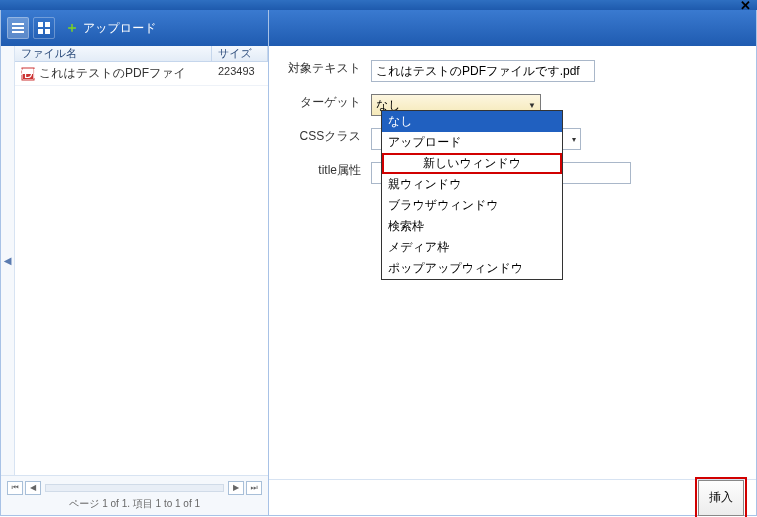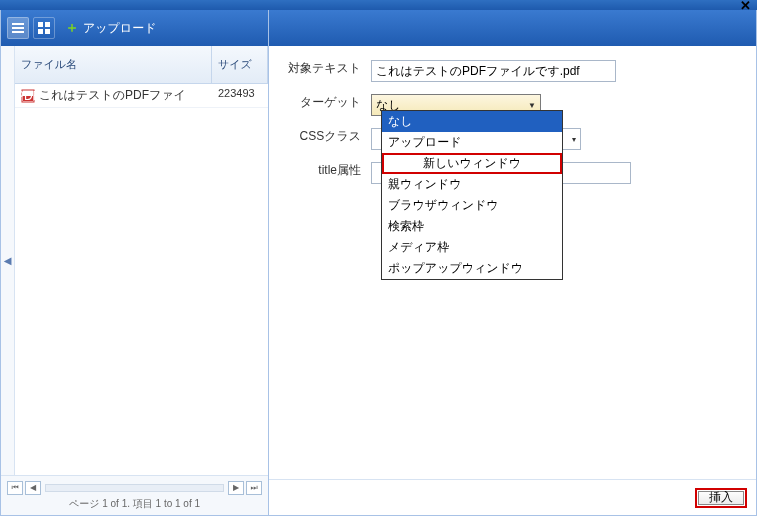--- a/index.html
+++ b/index.html
@@ -15,53 +15,53 @@
 .tb-btn { width: 22px; height: 22px; border: 1px solid rgba(255,255,255,0.3); border-radius: 2px; display: flex; align-items: center; justify-content: center; cursor: pointer; }
 .tb-btn.active { background: rgba(255,255,255,0.25); }
 .tb-btn svg { display: block; }
 .upload-btn { display: flex; align-items: center; gap: 4px; color: #fff; cursor: pointer; padding: 2px 6px; }
 .upload-plus { color: #7ED321; font-weight: bold; font-size: 14px; }
 
 .gridwrap { flex: 1; display: flex; background: #fff; }
 .collapse-bar { width: 14px; background: #f5f8fc; border-right: 1px solid #d7e3f2; display: flex; align-items: center; justify-content: center; cursor: pointer; color: #5a7bb0; font-size: 10px; }
 .grid { flex: 1; display: flex; flex-direction: column; }
 .grid-head { display: flex; background: linear-gradient(#f4f8fd,#e3ecf7); border-bottom: 1px solid #c5d6ec; }
-.gh-cell { padding: 11px 6px; border-right: 1px solid #c5d6ec; color: #2a4a7a; font-size: 11px; }
+.gh-cell { padding: 0 6px; border-right: 1px solid #c5d6ec; color: #2a4a7a; font-size: 11px; }
 .gh-name { flex: 1; }
 .gh-size { width: 56px; }
 .grid-body { flex: 1; overflow: hidden; }
 .grid-row { display: flex; border-bottom: 1px solid #eef2f8; }
 .gr-cell { padding: 3px 6px; font-size: 11px; color: #333; overflow: hidden; white-space: nowrap; text-overflow: clip; }
 .gr-name { flex: 1; display: flex; align-items: center; gap: 4px; }
 .gr-size { width: 56px; }
 .pdf-icon { width: 14px; height: 14px; flex-shrink: 0; }
 
 .pager { height: 40px; border-top: 1px solid #d7e3f2; background: #f5f8fc; display: flex; flex-direction: column; align-items: center; justify-content: center; gap: 2px; padding: 2px 6px; }
 .pager-nav { display: flex; align-items: center; gap: 2px; width: 100%; }
 .pg-btn { width: 16px; height: 14px; border: 1px solid #a8bfd8; background: #fff; font-size: 8px; color: #666; display: flex; align-items: center; justify-content: center; cursor: pointer; }
 .pg-spacer { flex: 1; height: 8px; background: #e8eef6; border: 1px solid #d0dbe8; margin: 0 2px; }
 .pager-text { font-size: 10px; color: #666; }
 
 .rightpane { flex: 1; display: flex; flex-direction: column; }
 .right-top { height: 36px; background: linear-gradient(#3a7ad0,#1f5bb0); }
 .form-area { flex: 1; padding: 14px 18px; position: relative; }
 .form-row { display: flex; align-items: flex-start; margin-bottom: 12px; }
 .form-label { width: 84px; text-align: right; padding-right: 10px; color: #333; font-size: 12px; }
-.form-input { width: 245px; height: 22px; border: 1px solid #a9b7c9; padding: 0 4px; font-size: 12px; }
+.form-input { width: 224px; height: 22px; border: 1px solid #a9b7c9; padding: 0 4px; font-size: 12px; }
 .form-combo { width: 170px; height: 22px; border: 1px solid #7a7a7a; background: linear-gradient(#fdf6e0,#f5e9b8); display: flex; align-items: center; justify-content: space-between; padding: 0 4px; cursor: pointer; }
 .combo-arrow { font-size: 8px; color: #333; }
 .form-combo-plain { width: 210px; height: 22px; border: 1px solid #a9b7c9; background: #fff; display: flex; align-items: center; justify-content: flex-end; padding: 0 4px; cursor: pointer; }
 
 .dropdown { position: absolute; left: 112px; top: 64px; width: 182px; background: #fff; border: 1px solid #333; z-index: 10; }
 .dd-item { padding: 2px 6px; font-size: 12px; cursor: pointer; }
 .dd-item.selected { background: #2060c0; color: #fff; }
 .dd-item.highlighted { outline: 2px solid #d10000; outline-offset: -2px; padding-left: 41px; }
 
 .footer { height: 36px; border-top: 1px solid #d7e3f2; display: flex; justify-content: flex-end; align-items: center; gap: 8px; padding: 0 12px; }
-.btn { height: 14px; padding: 0 10px; border: 1px solid #888; background: linear-gradient(#fdfdfd,#ececec); cursor: pointer; font-size: 12px; display: flex; align-items: center; }
+.btn { height: 36px; padding: 0 10px; border: 1px solid #888; background: linear-gradient(#fdfdfd,#ececec); cursor: pointer; font-size: 12px; display: flex; align-items: center; }
 .btn.primary { outline: 2px solid #d10000; outline-offset: 1px; }
 </style>
 </head>
 <body>
 
 <div class="topbar">
   <span class="close-x">✕</span>
 </div>
 
 <div class="container">

